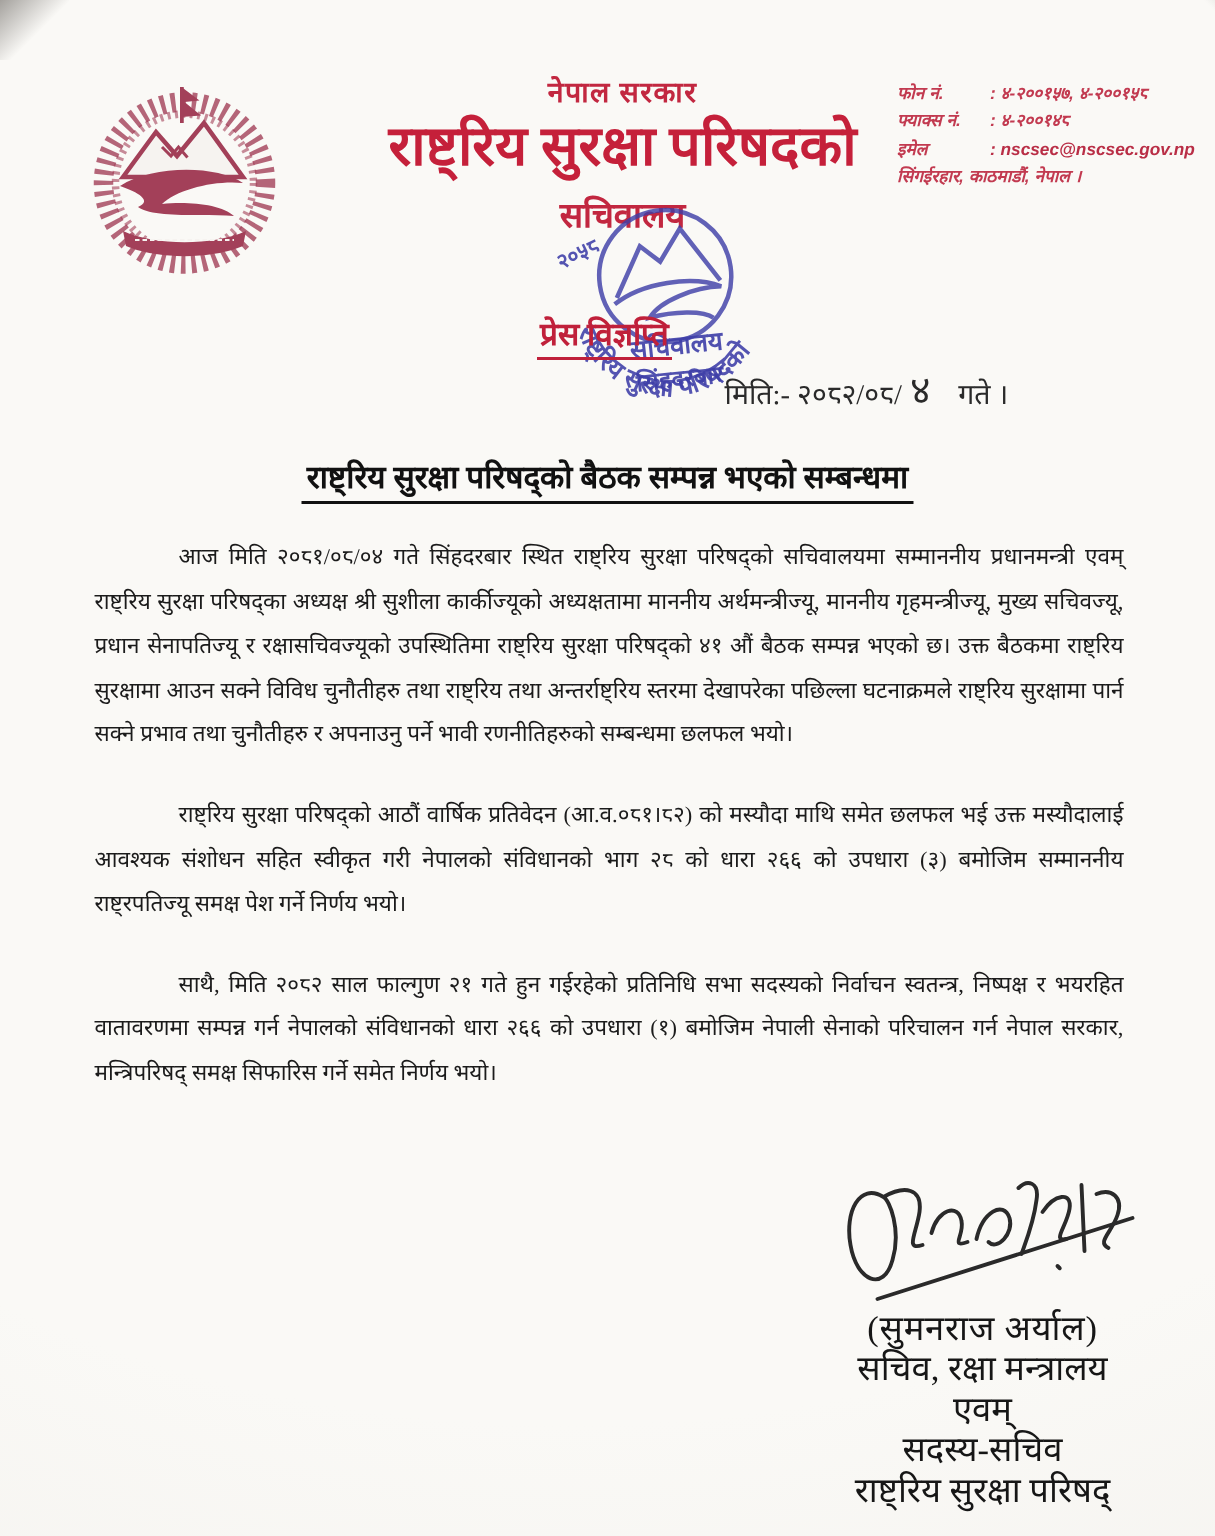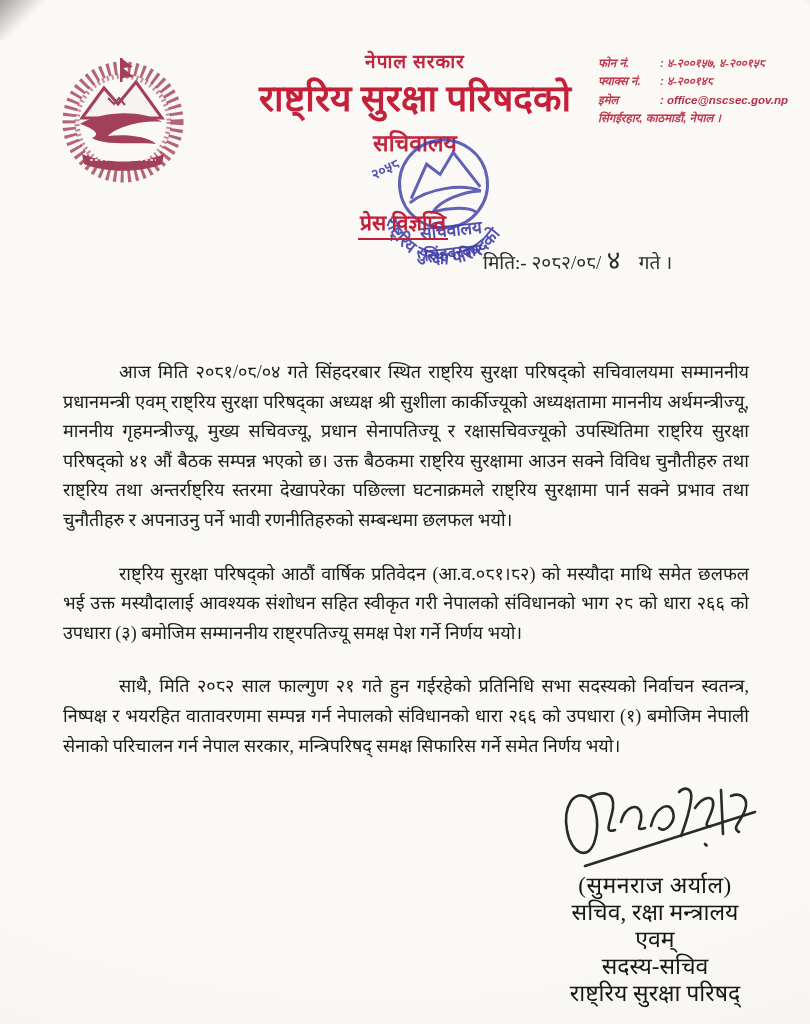--- a/index.html
+++ b/index.html
@@ -54,21 +54,21 @@
     display:flex;align-items:baseline;}
   .date-day{font-size:26px;margin:0 6px;transform:rotate(-4deg);}
   .date-suffix{margin-left:12px;}
 
   
   .doc-title-wrap{position:absolute;top:303px;left:0;width:810px;text-align:center;}
   .doc-title{display:inline-block;font-size:21px;font-weight:bold;color:#111;
     border-bottom:2px solid #111;padding:0 4px 3px 4px;}
 
   .body-text{position:absolute;top:358px;left:63px;width:686px;
-    font-size:18px;line-height:29.6px;color:#1b1b1b;
+    font-size:15px;line-height:29.6px;color:#1b1b1b;
     text-align:justify;}
   .body-text p{margin:0 0 24px 0;text-indent:56px;}
 
   
   .sig-img{position:absolute;left:555px;top:778px;width:215px;height:105px;}
   .sig-block{position:absolute;left:525px;top:872px;width:260px;text-align:center;
     font-size:23px;color:#161616;line-height:27px;}
   .sig-block .nm{letter-spacing:.5px;}
 </style>
 </head>
@@ -114,21 +114,21 @@
     <div class="row">
       <span class="lbl">फोन नं.</span>
       <span class="val">: ४-२००१५७, ४-२००१५८</span>
     </div>
     <div class="row">
       <span class="lbl">फ्याक्स नं.</span>
       <span class="val">: ४-२००१४८</span>
     </div>
     <div class="row">
       <span class="lbl">इमेल</span>
-      <span class="val email-val">: office@nscsec.gov.np</span>
+      <span class="val email-val">: nscsec@nscsec.gov.np</span>
     </div>
     <div class="row">
       <span>सिंगईरहार, काठमाडौं, नेपाल ।</span>
     </div>
   </div>
 
   <div class="stamp">
     <svg viewBox="0 0 170 160" width="170" height="160">
       <defs>
         <path id="ringPath" d="M 22 78 A 64 64 0 0 0 150 78"></path>
@@ -150,20 +150,23 @@
   </div>
 
   <div class="press">प्रेस विज्ञप्ति</div>
 
   <div class="date-row">
     <span>मिति:- २०८२/०८/</span>
     <span class="date-day">४</span>
     <span class="date-suffix">गते ।</span>
   </div>
 
+  <div class="doc-title-wrap">
+    <span class="doc-title">राष्ट्रिय सुरक्षा परिषद्को बैठक सम्पन्न भएको सम्बन्धमा</span>
+  </div>
 
   <div class="body-text">
     <p>आज मिति २०८१/०८/०४ गते सिंहदरबार स्थित राष्ट्रिय सुरक्षा परिषद्को सचिवालयमा सम्माननीय प्रधानमन्त्री एवम् राष्ट्रिय सुरक्षा परिषद्का अध्यक्ष श्री सुशीला कार्कीज्यूको अध्यक्षतामा माननीय अर्थमन्त्रीज्यू, माननीय गृहमन्त्रीज्यू, मुख्य सचिवज्यू, प्रधान सेनापतिज्यू र रक्षासचिवज्यूको उपस्थितिमा राष्ट्रिय सुरक्षा परिषद्को ४१ औं बैठक सम्पन्न भएको छ। उक्त बैठकमा राष्ट्रिय सुरक्षामा आउन सक्ने विविध चुनौतीहरु तथा राष्ट्रिय तथा अन्तर्राष्ट्रिय स्तरमा देखापरेका पछिल्ला घटनाक्रमले राष्ट्रिय सुरक्षामा पार्न सक्ने प्रभाव तथा चुनौतीहरु र अपनाउनु पर्ने भावी रणनीतिहरुको सम्बन्धमा छलफल भयो।</p>
     <p>राष्ट्रिय सुरक्षा परिषद्को आठौं वार्षिक प्रतिवेदन (आ.व.०८१।८२) को मस्यौदा माथि समेत छलफल भई उक्त मस्यौदालाई आवश्यक संशोधन सहित स्वीकृत गरी नेपालको संविधानको भाग २८ को धारा २६६ को उपधारा (३) बमोजिम सम्माननीय राष्ट्रपतिज्यू समक्ष पेश गर्ने निर्णय भयो।</p>
     <p>साथै, मिति २०८२ साल फाल्गुण २१ गते हुन गईरहेको प्रतिनिधि सभा सदस्यको निर्वाचन स्वतन्त्र, निष्पक्ष र भयरहित वातावरणमा सम्पन्न गर्न नेपालको संविधानको धारा २६६ को उपधारा (१) बमोजिम नेपाली सेनाको परिचालन गर्न नेपाल सरकार, मन्त्रिपरिषद् समक्ष सिफारिस गर्ने समेत निर्णय भयो।</p>
   </div>
 
   <div class="sig-img">
     <svg viewBox="0 0 215 105" width="215" height="105">
       <g fill="none" stroke="#2a2a2a" stroke-width="2.6" stroke-linecap="round">

